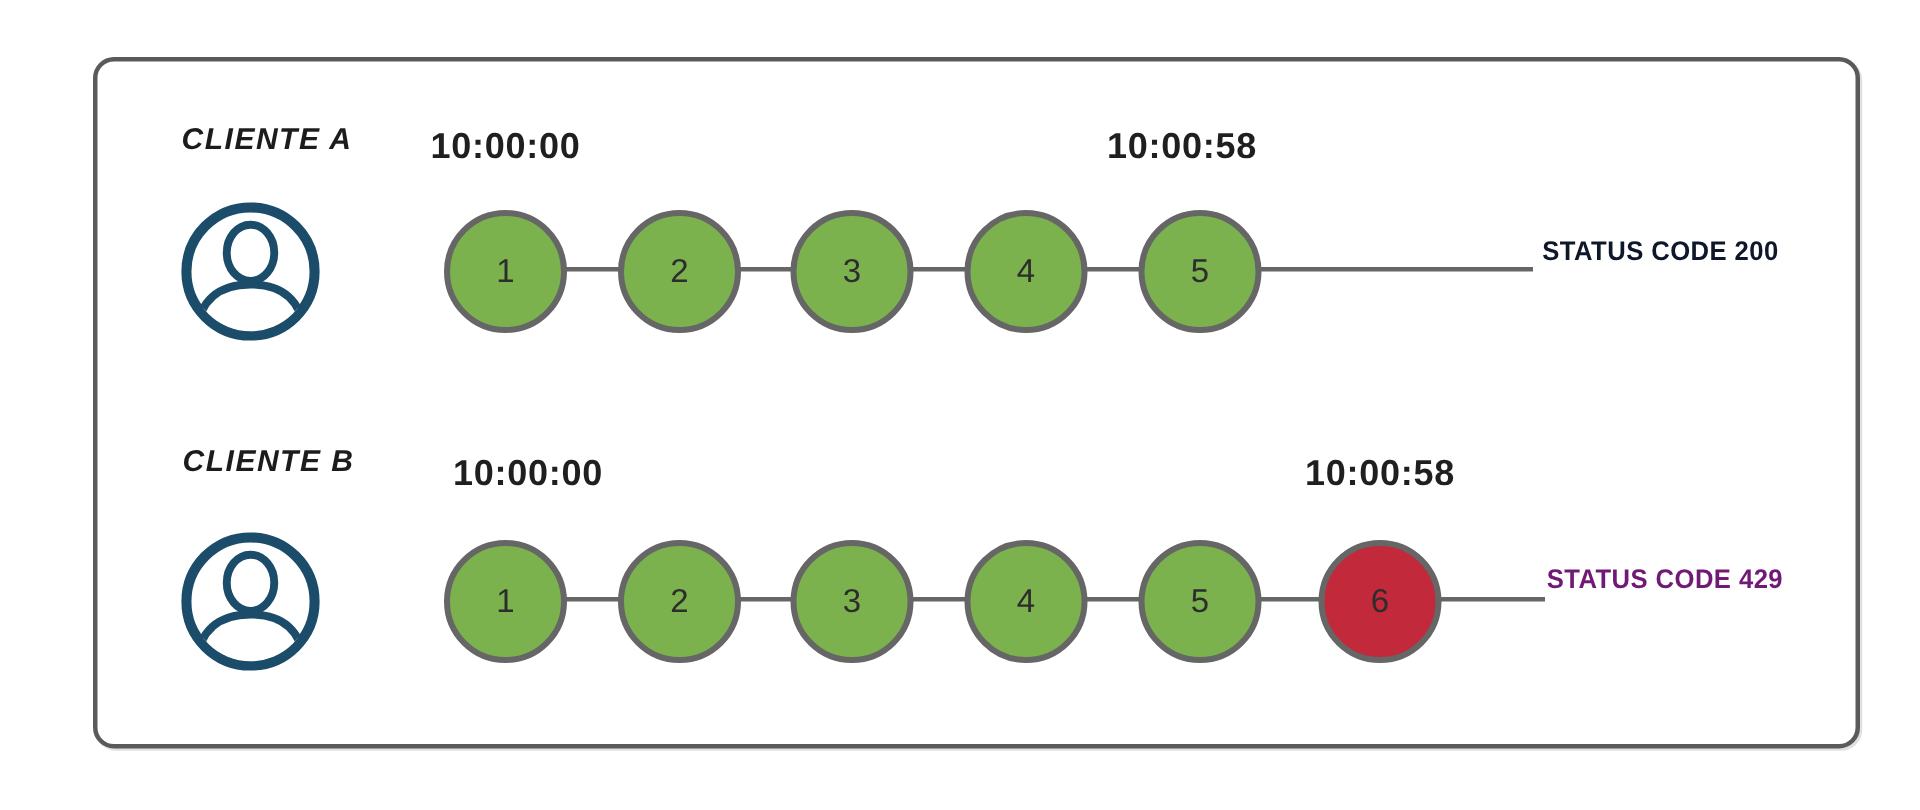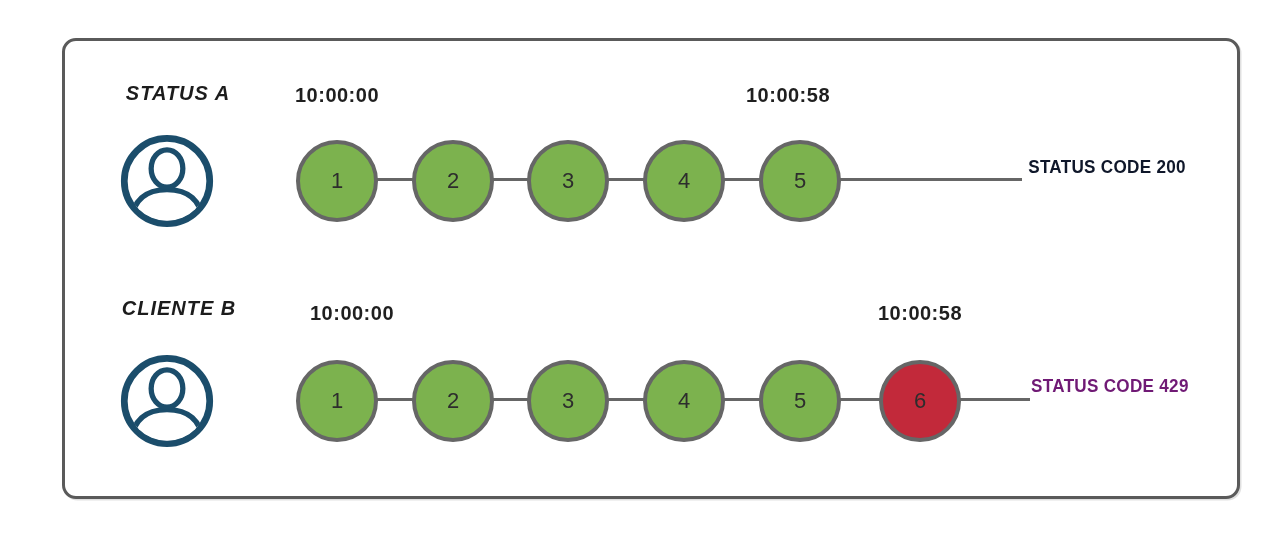--- a/index.html
+++ b/index.html
@@ -45,21 +45,21 @@
     width: 96px;
     height: 96px;
   }
   .avatar-a { left: 119px; top: 133px; }
   .avatar-b { left: 119px; top: 353px; }
   .ts {
     position: absolute;
     width: 130px;
     text-align: center;
     font-weight: 700;
-    font-size: 20px;
+    font-size: 24px;
     letter-spacing: 0.5px;
     color: #1f1f1f;
     white-space: nowrap;
   }
   .ts-a-start { left: 272px; top: 84px; }
   .ts-a-end   { left: 723px; top: 84px; }
   .ts-b-start { left: 287px; top: 302px; }
   .ts-b-end   { left: 855px; top: 302px; }
   .timeline {
     position: absolute;
@@ -117,21 +117,21 @@
 </style>
 </head>
 <body>
 
 <div class="canvas">
 
   <div class="frame"></div>
 
   <div class="row-a">
 
-    <div class="client-label label-a">STATUS A</div>
+    <div class="client-label label-a">CLIENTE A</div>
 
     <svg class="avatar avatar-a" viewBox="0 0 100 100" aria-hidden="true">
       <defs>
         <clipPath id="avclip-a">
             <circle cx="50" cy="50" r="41.5"></circle>
           </clipPath>
       </defs>
       <circle cx="50" cy="50" r="44.5" fill="#ffffff" stroke="#1B4D6B" stroke-width="7"></circle>
       <g clip-path="url(#avclip-a)">
         <path d="M12 100 C12 68 30 59 50 59 C70 59 88 68 88 100 Z" fill="#ffffff" stroke="#1B4D6B" stroke-width="5.5"></path>

